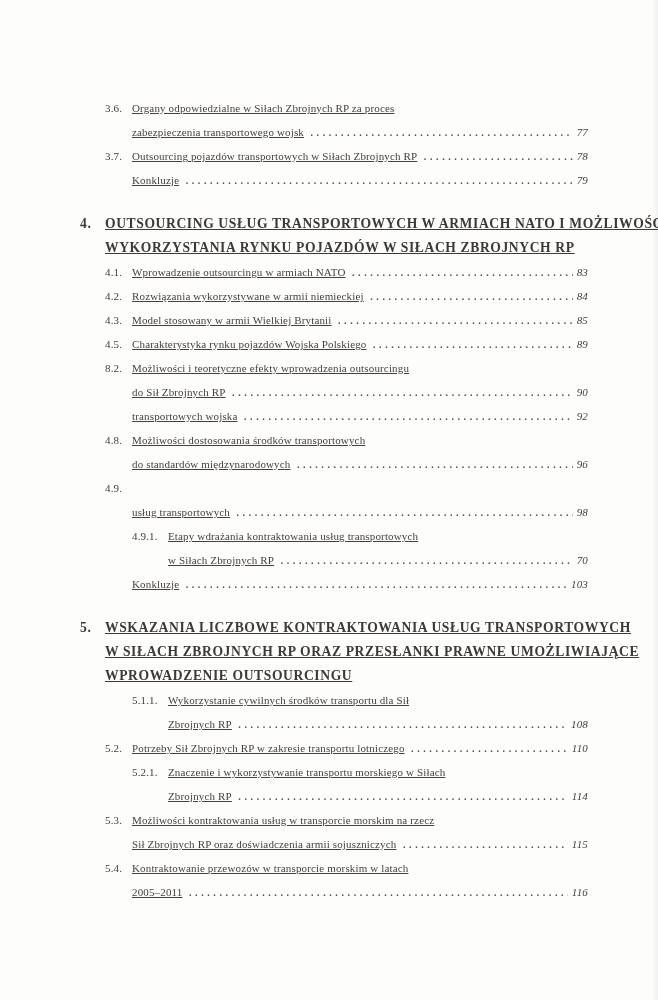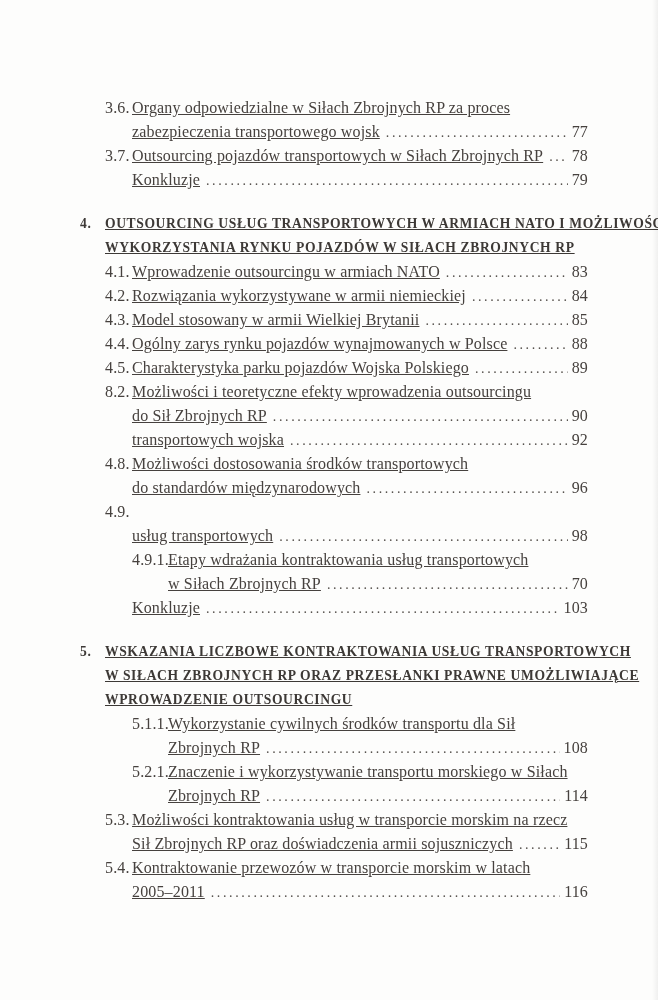--- a/index.html
+++ b/index.html
@@ -13,21 +13,21 @@
   }
   .page::after{ 
     content:"";position:absolute;top:0;right:0;width:6px;height:100%;
     background:linear-gradient(to right, rgba(0,0,0,0), rgba(0,0,0,0.05));
     pointer-events:none;
   }
   .toc{position:absolute;left:80px;top:96px;width:508px;}
   .line{
     display:flex;align-items:baseline;
     height:24px;line-height:24px;
-    font-size:16px;letter-spacing:0.15px;
+    font-size:11px;letter-spacing:0.15px;
     white-space:nowrap;
   }
   
   .line.h,.line.hc{
     font-weight:bold;font-size:13.6px;letter-spacing:0.6px;
     color:#3d3936;
   }
   .line.h{margin-top:20px;}
   .line.h .num{width:25px;flex:none;}
   .line.hc{padding-left:25px;}
@@ -42,21 +42,21 @@
   .txt{flex:none;text-decoration:underline;}
   .lead{
     flex:1;overflow:hidden;white-space:nowrap;
     margin-left:6px;margin-right:4px;
     color:#57524e;
   }
   .lead::after{
     content:"......................................................................................................................................................";
     font-size:14px;letter-spacing:2.6px;
   }
-  .pg{flex:none;text-align:left;}
+  .pg{flex:none;text-align:left;font-style:italic;}
 </style>
 </head>
 <body>
 
 <div class="page">
   <div class="toc" id="toc">
       <div class="line i2">
     <span class="num">3.6.</span>
     <span class="txt">Organy odpowiedzialne w Siłach Zbrojnych RP za proces</span>
 
@@ -101,28 +101,22 @@
     <span class="lead"></span>
     <span class="pg">84</span>
   </div>
       <div class="line i2">
     <span class="num">4.3.</span>
     <span class="txt">Model stosowany w armii Wielkiej Brytanii</span>
     <span class="lead"></span>
     <span class="pg">85</span>
   </div>
       <div class="line i2">
-    <span class="num">4.4.</span>
-    <span class="txt">Ogólny zarys rynku pojazdów wynajmowanych w Polsce</span>
-    <span class="lead"></span>
-    <span class="pg">88</span>
-  </div>
-      <div class="line i2">
     <span class="num">4.5.</span>
-    <span class="txt">Charakterystyka parku pojazdów Wojska Polskiego</span>
+    <span class="txt">Charakterystyka rynku pojazdów Wojska Polskiego</span>
     <span class="lead"></span>
     <span class="pg">89</span>
   </div>
       <div class="line i2">
     <span class="num">8.2.</span>
     <span class="txt">Możliwości i teoretyczne efekty wprowadzenia outsourcingu</span>
 
   </div>
       <div class="line c2">
 
@@ -193,20 +187,26 @@
     <span class="num">5.1.1.</span>
     <span class="txt">Wykorzystanie cywilnych środków transportu dla Sił</span>
 
   </div>
       <div class="line c3">
 
     <span class="txt">Zbrojnych RP</span>
     <span class="lead"></span>
     <span class="pg">108</span>
   </div>
+      <div class="line i2">
+    <span class="num">5.2.</span>
+    <span class="txt">Potrzeby Sił Zbrojnych RP w zakresie transportu lotniczego</span>
+    <span class="lead"></span>
+    <span class="pg">110</span>
+  </div>
       <div class="line i3">
     <span class="num">5.2.1.</span>
     <span class="txt">Znaczenie i wykorzystywanie transportu morskiego w Siłach</span>
 
   </div>
       <div class="line c3">
 
     <span class="txt">Zbrojnych RP</span>
     <span class="lead"></span>
     <span class="pg">114</span>

